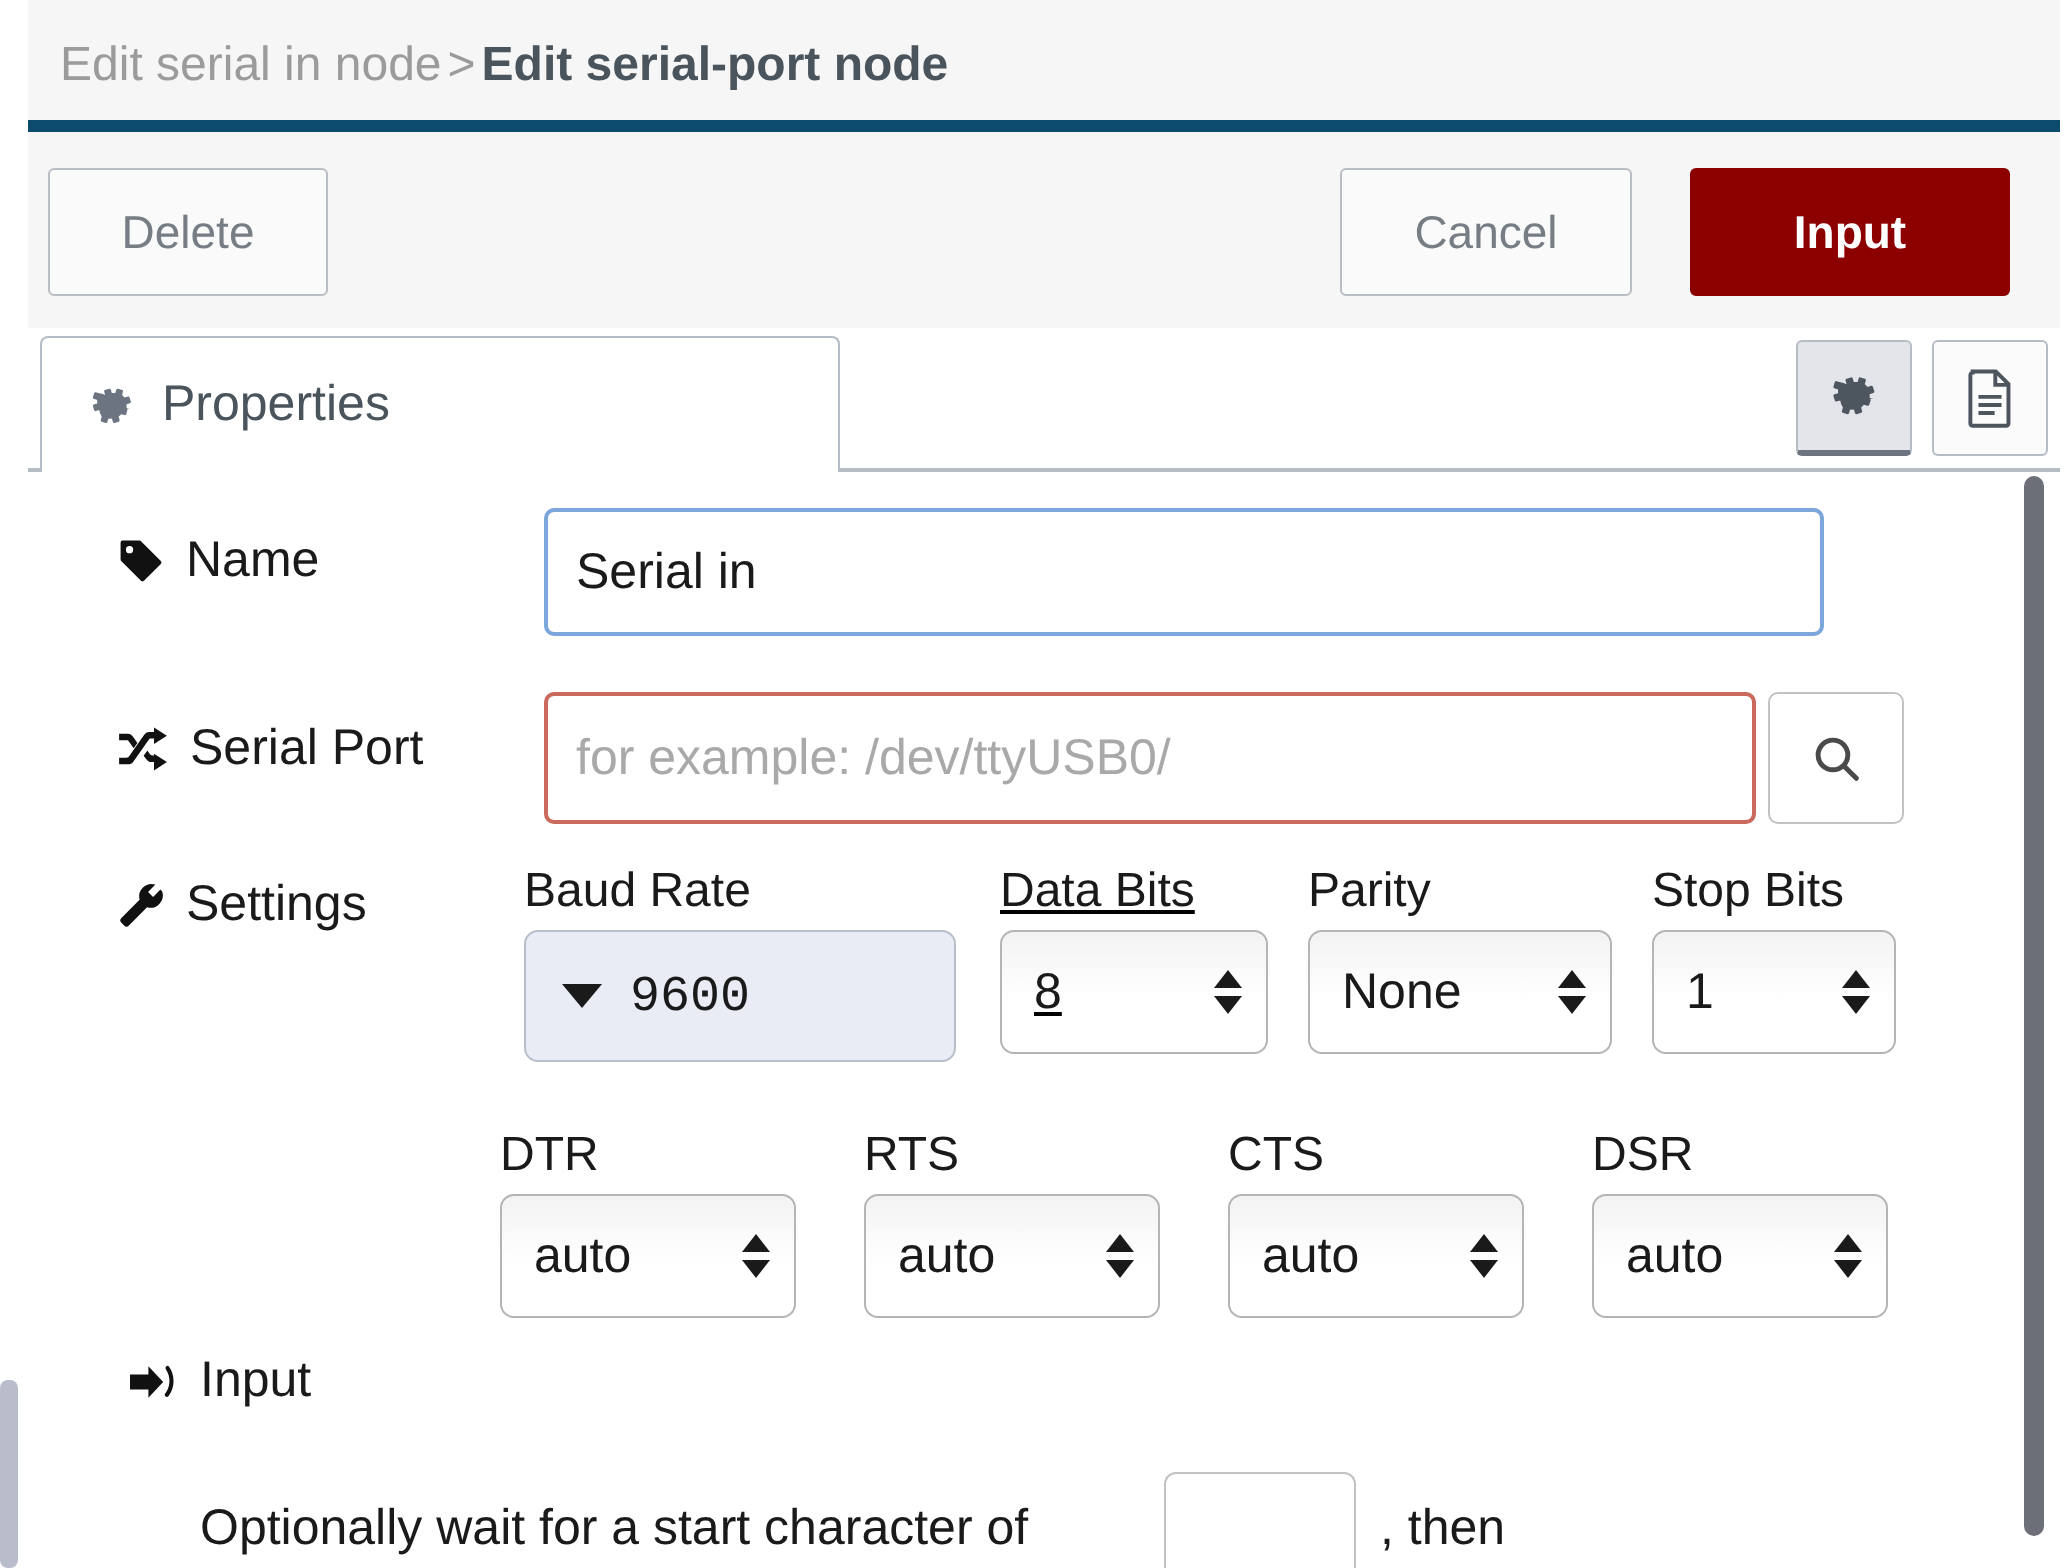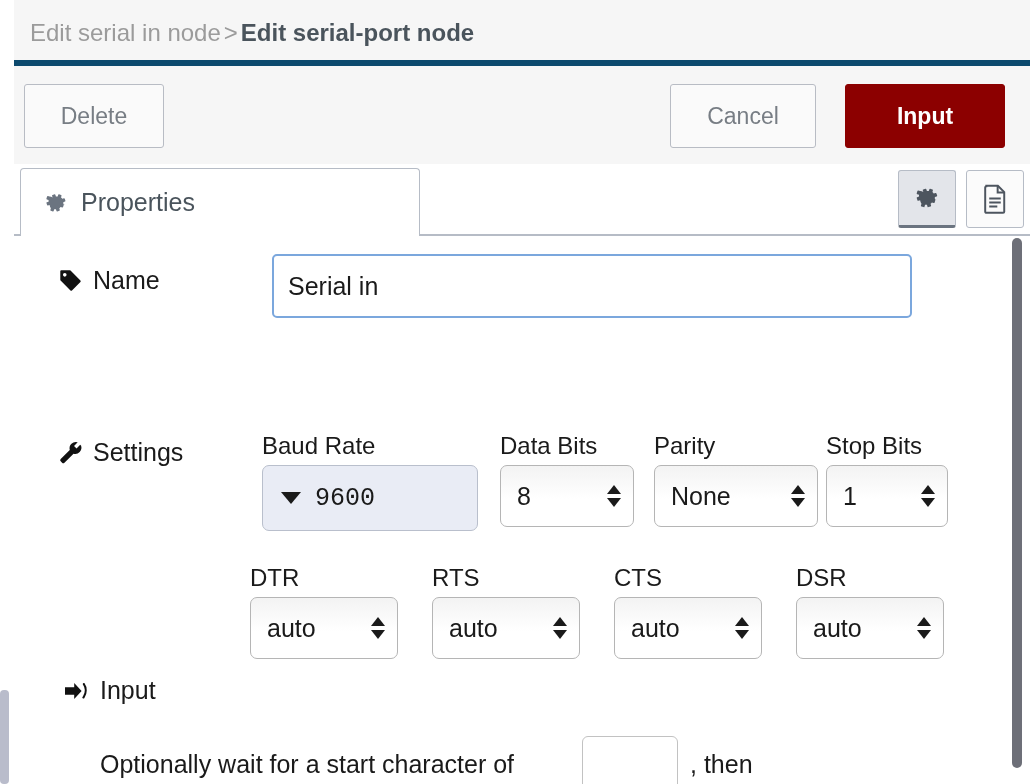--- a/index.html
+++ b/index.html
@@ -318,27 +318,27 @@
   }
   .chev-down {
     width: 0; height: 0;
     border-left: 10px solid transparent;
     border-right: 10px solid transparent;
     border-top: 12px solid #1a1a1a;
     margin-right: 14px;
   }
 
   .grp-baud  { left: 248px; top: 0;   width: 216px; }
-  .grp-data  { left: 486px; top: 0;   width: 134px; }
+  .grp-data  { left: 486px; top: 0;   width: 134px; text-decoration: underline; }
   .grp-par   { left: 640px; top: 0;   width: 152px; }
   .grp-stop  { left: 812px; top: 0;   width: 122px; }
 
   .grp-baud  .sel { width: 216px; padding-right: 10px; font-family: Liberation Mono, monospace; }
   .grp-data  .sel { width: 134px; padding-left: 16px; }
-  .grp-par   .sel { width: 164px; padding-left: 16px; }
+  .grp-par   .sel { width: 152px; padding-left: 16px; }
   .grp-stop  .sel { width: 122px; padding-left: 16px; }
 
   
   .row-flow { top: 328px; height: 96px; }
   .grp-dtr { left: 236px; top: 0; width: 148px; }
   .grp-rts { left: 418px; top: 0; width: 148px; }
   .grp-cts { left: 600px; top: 0; width: 148px; }
   .grp-dsr { left: 782px; top: 0; width: 148px; }
   .row-flow .sel { width: 148px; padding-left: 16px; }
 
@@ -479,20 +479,43 @@
         <span>
           <svg width="25" height="25" viewBox="0 0 24 24" fill="#111111">
             <path d="M2.2 3.2a1 1 0 011-1h8.1a1 1 0 01.71.3l9.5 9.5a1 1 0 010 1.42l-8.1 8.1a1 1 0 01-1.42 0l-9.5-9.5a1 1 0 01-.29-.71V3.2zm4.3 1.6a1.75 1.75 0 100 3.5 1.75 1.75 0 000-3.5z"></path>
           </svg>
         </span>
         <span class="lbl-text">Name</span>
       </div>
       <input class="input-name" type="text" value="Serial in" style="">
     </div>
 
+    <div class="form-row row-port">
+      <div class="row-label lbl-port">
+        <span>
+          <svg width="27" height="25" viewBox="0 0 26 24" fill="#111111">
+            <path d="M1.5 4.6h4.2c1.1 0 1.8.5 2.5 1.5l2.1 3-1.8 2.5-2.1-3c-.4-.6-.7-.8-1.4-.8H1.5V4.6z"></path>
+            <path d="M1.5 16.2h3.5c.7 0 1-.2 1.4-.8l7.1-10.1c.7-1 1.4-1.5 2.5-1.5h3.4V7H17c-.7 0-1 .2-1.4.8l-7.1 10.1c-.7 1-1.4 1.5-2.5 1.5H1.5v-3.2z"></path>
+            <path d="M13.3 15.2l1.8-2.5 1.1 1.6c.4.6.7.8 1.4.8h1.8v3.2H17c-1.1 0-1.8-.5-2.5-1.5l-1.2-1.6z"></path>
+            <path d="M18.3 1.6L24.5 5.6l-6.2 4V1.6z"></path>
+            <path d="M18.3 14.3l6.2 4-6.2 4v-8z"></path>
+          </svg>
+        </span>
+        <span class="lbl-text">Serial Port</span>
+      </div>
+      <input class="input-port" type="text" placeholder="for example: /dev/ttyUSB0/" style="">
+      <div class="btn-search">
+        <span>
+          <svg width="27" height="27" viewBox="0 0 24 24" fill="none" stroke="#4a4a4a" stroke-width="2.2" stroke-linecap="round">
+            <circle cx="10.2" cy="10.2" r="6.6"></circle>
+            <path d="M15.2 15.2L20.6 20.6"></path>
+          </svg>
+        </span>
+      </div>
+    </div>
 
     <div class="form-row row-settings">
       <div class="row-label lbl-settings">
         <span>
           <svg width="25" height="25" viewBox="0 0 24 24" fill="#111111">
             <path d="M21.3 4.6l-3.5 3.5-2.4-2.4 3.5-3.5a6 6 0 00-7.6 7.3L2.6 18.2a1.6 1.6 0 000 2.3l1.3 1.3a1.6 1.6 0 002.3 0l8.7-8.7a6 6 0 007.3-7.6l-.9-.9z"></path>
           </svg>
         </span>
         <span class="lbl-text">Settings</span>
       </div>

